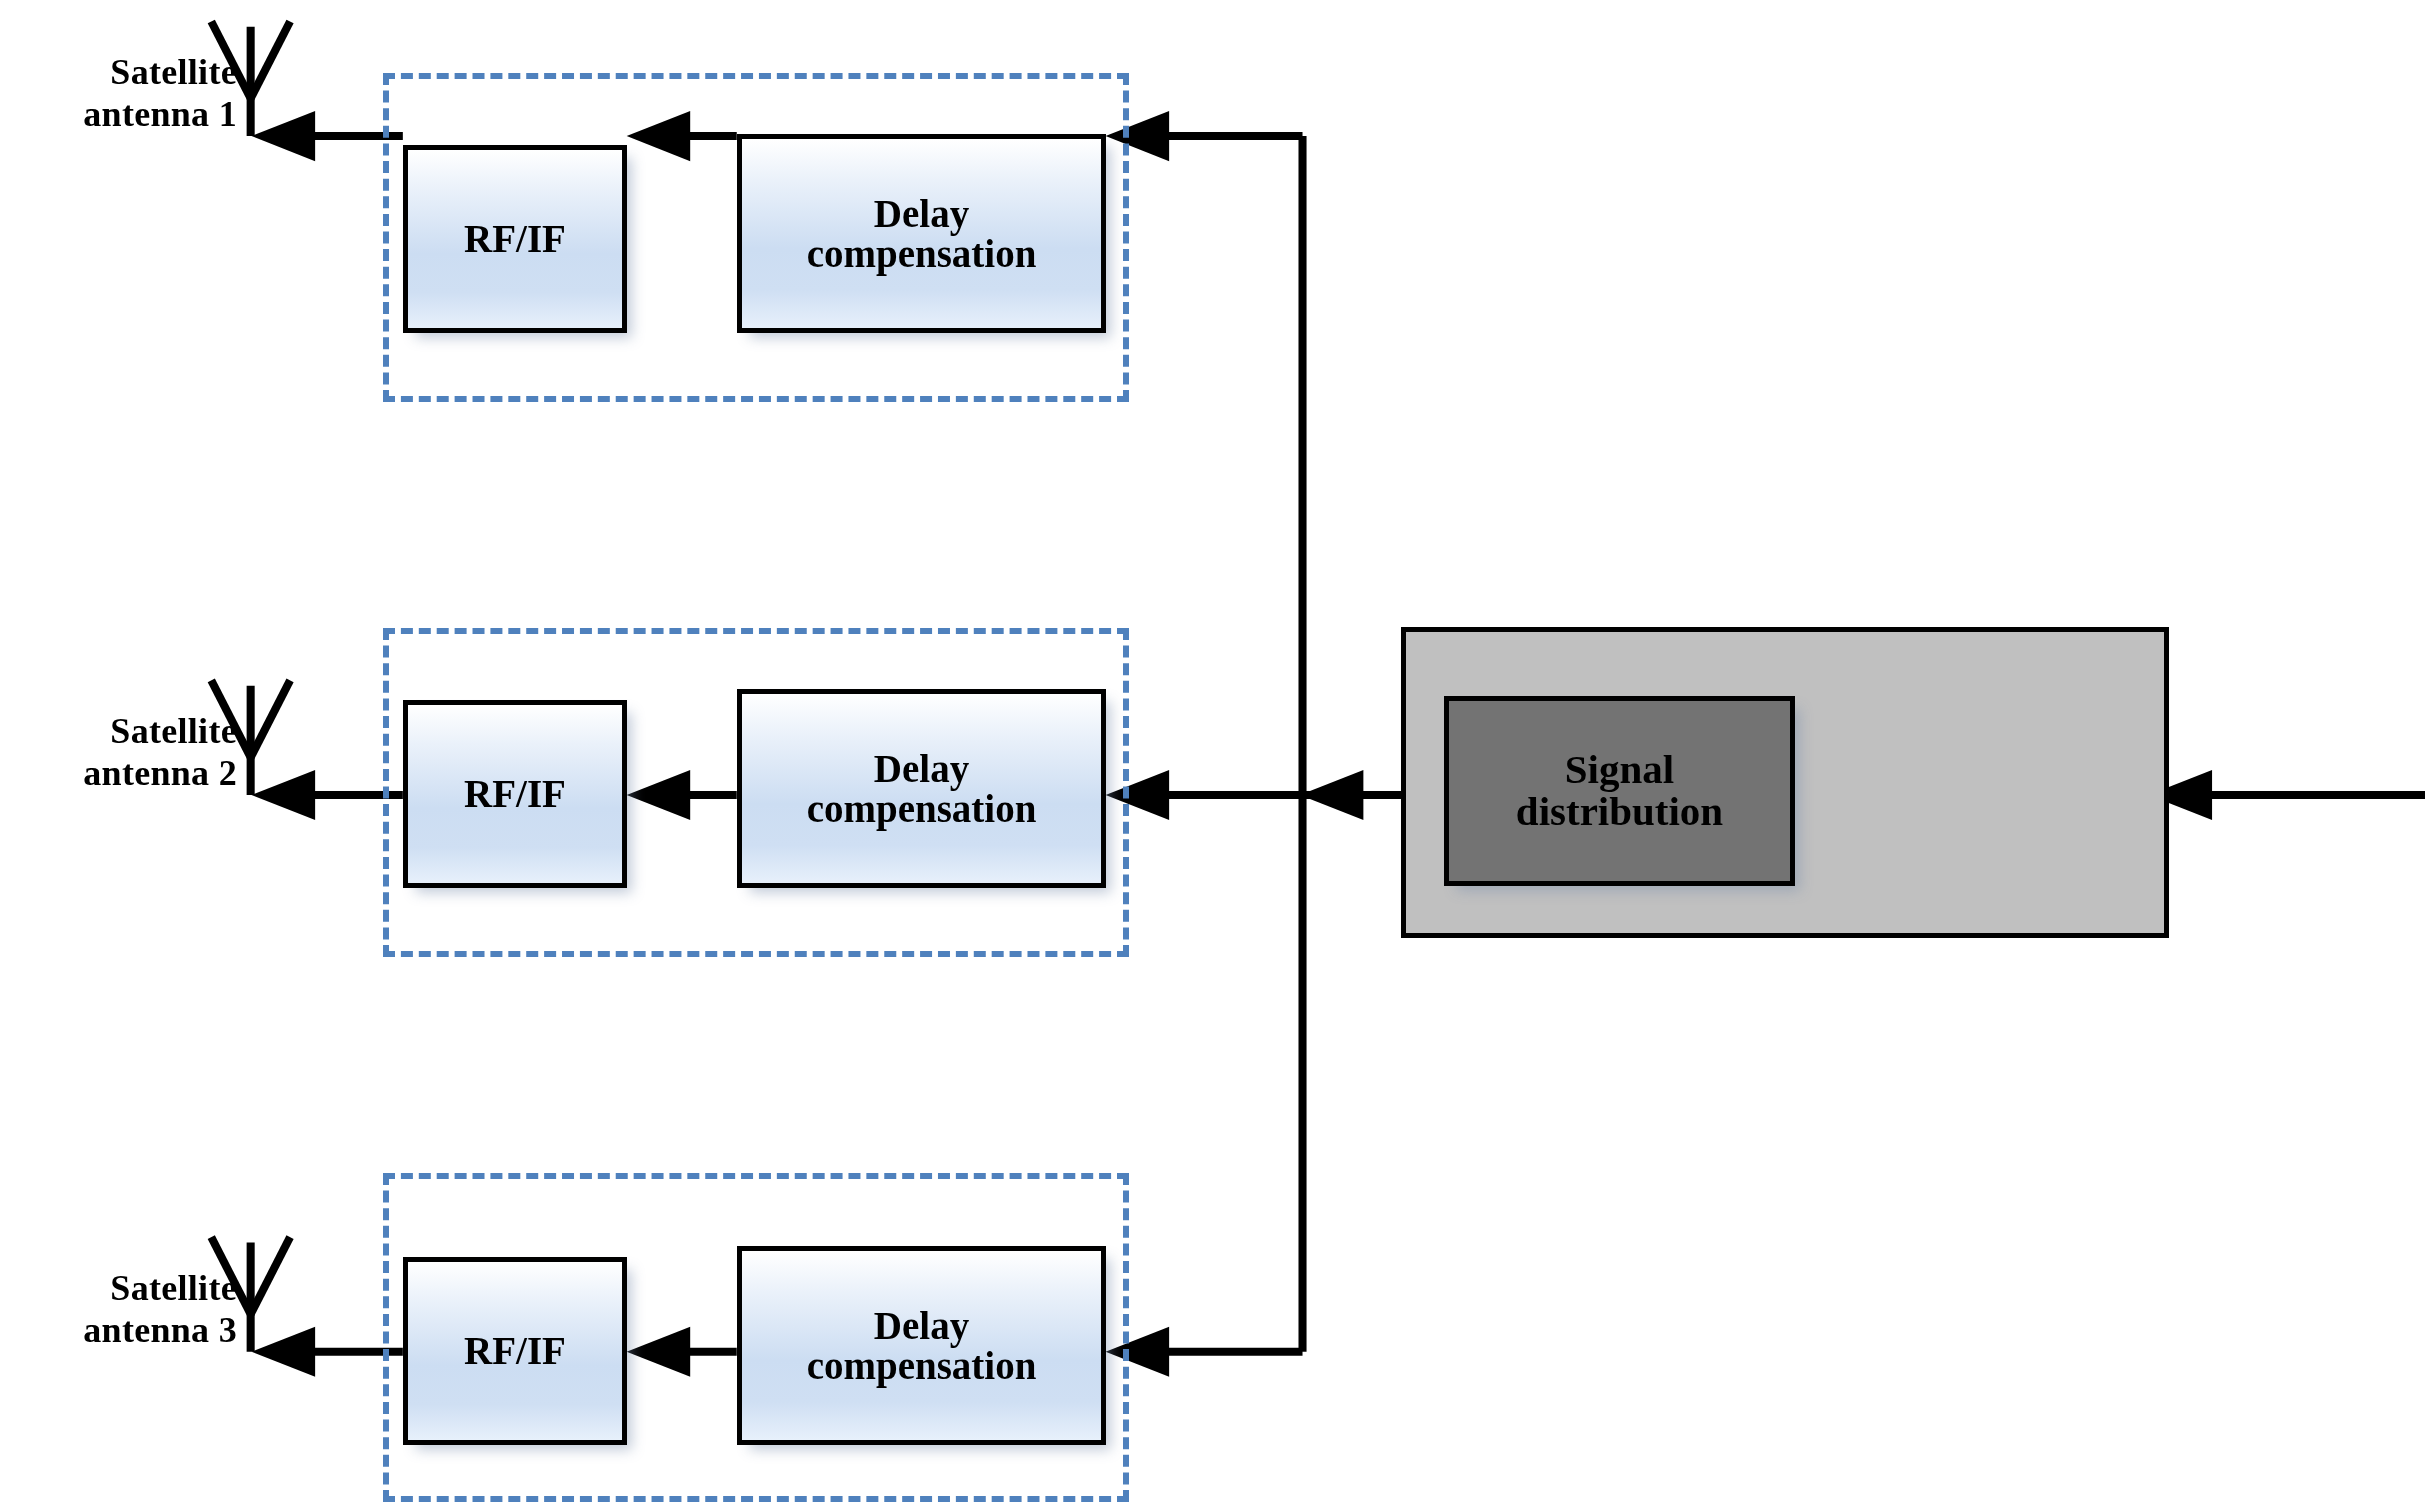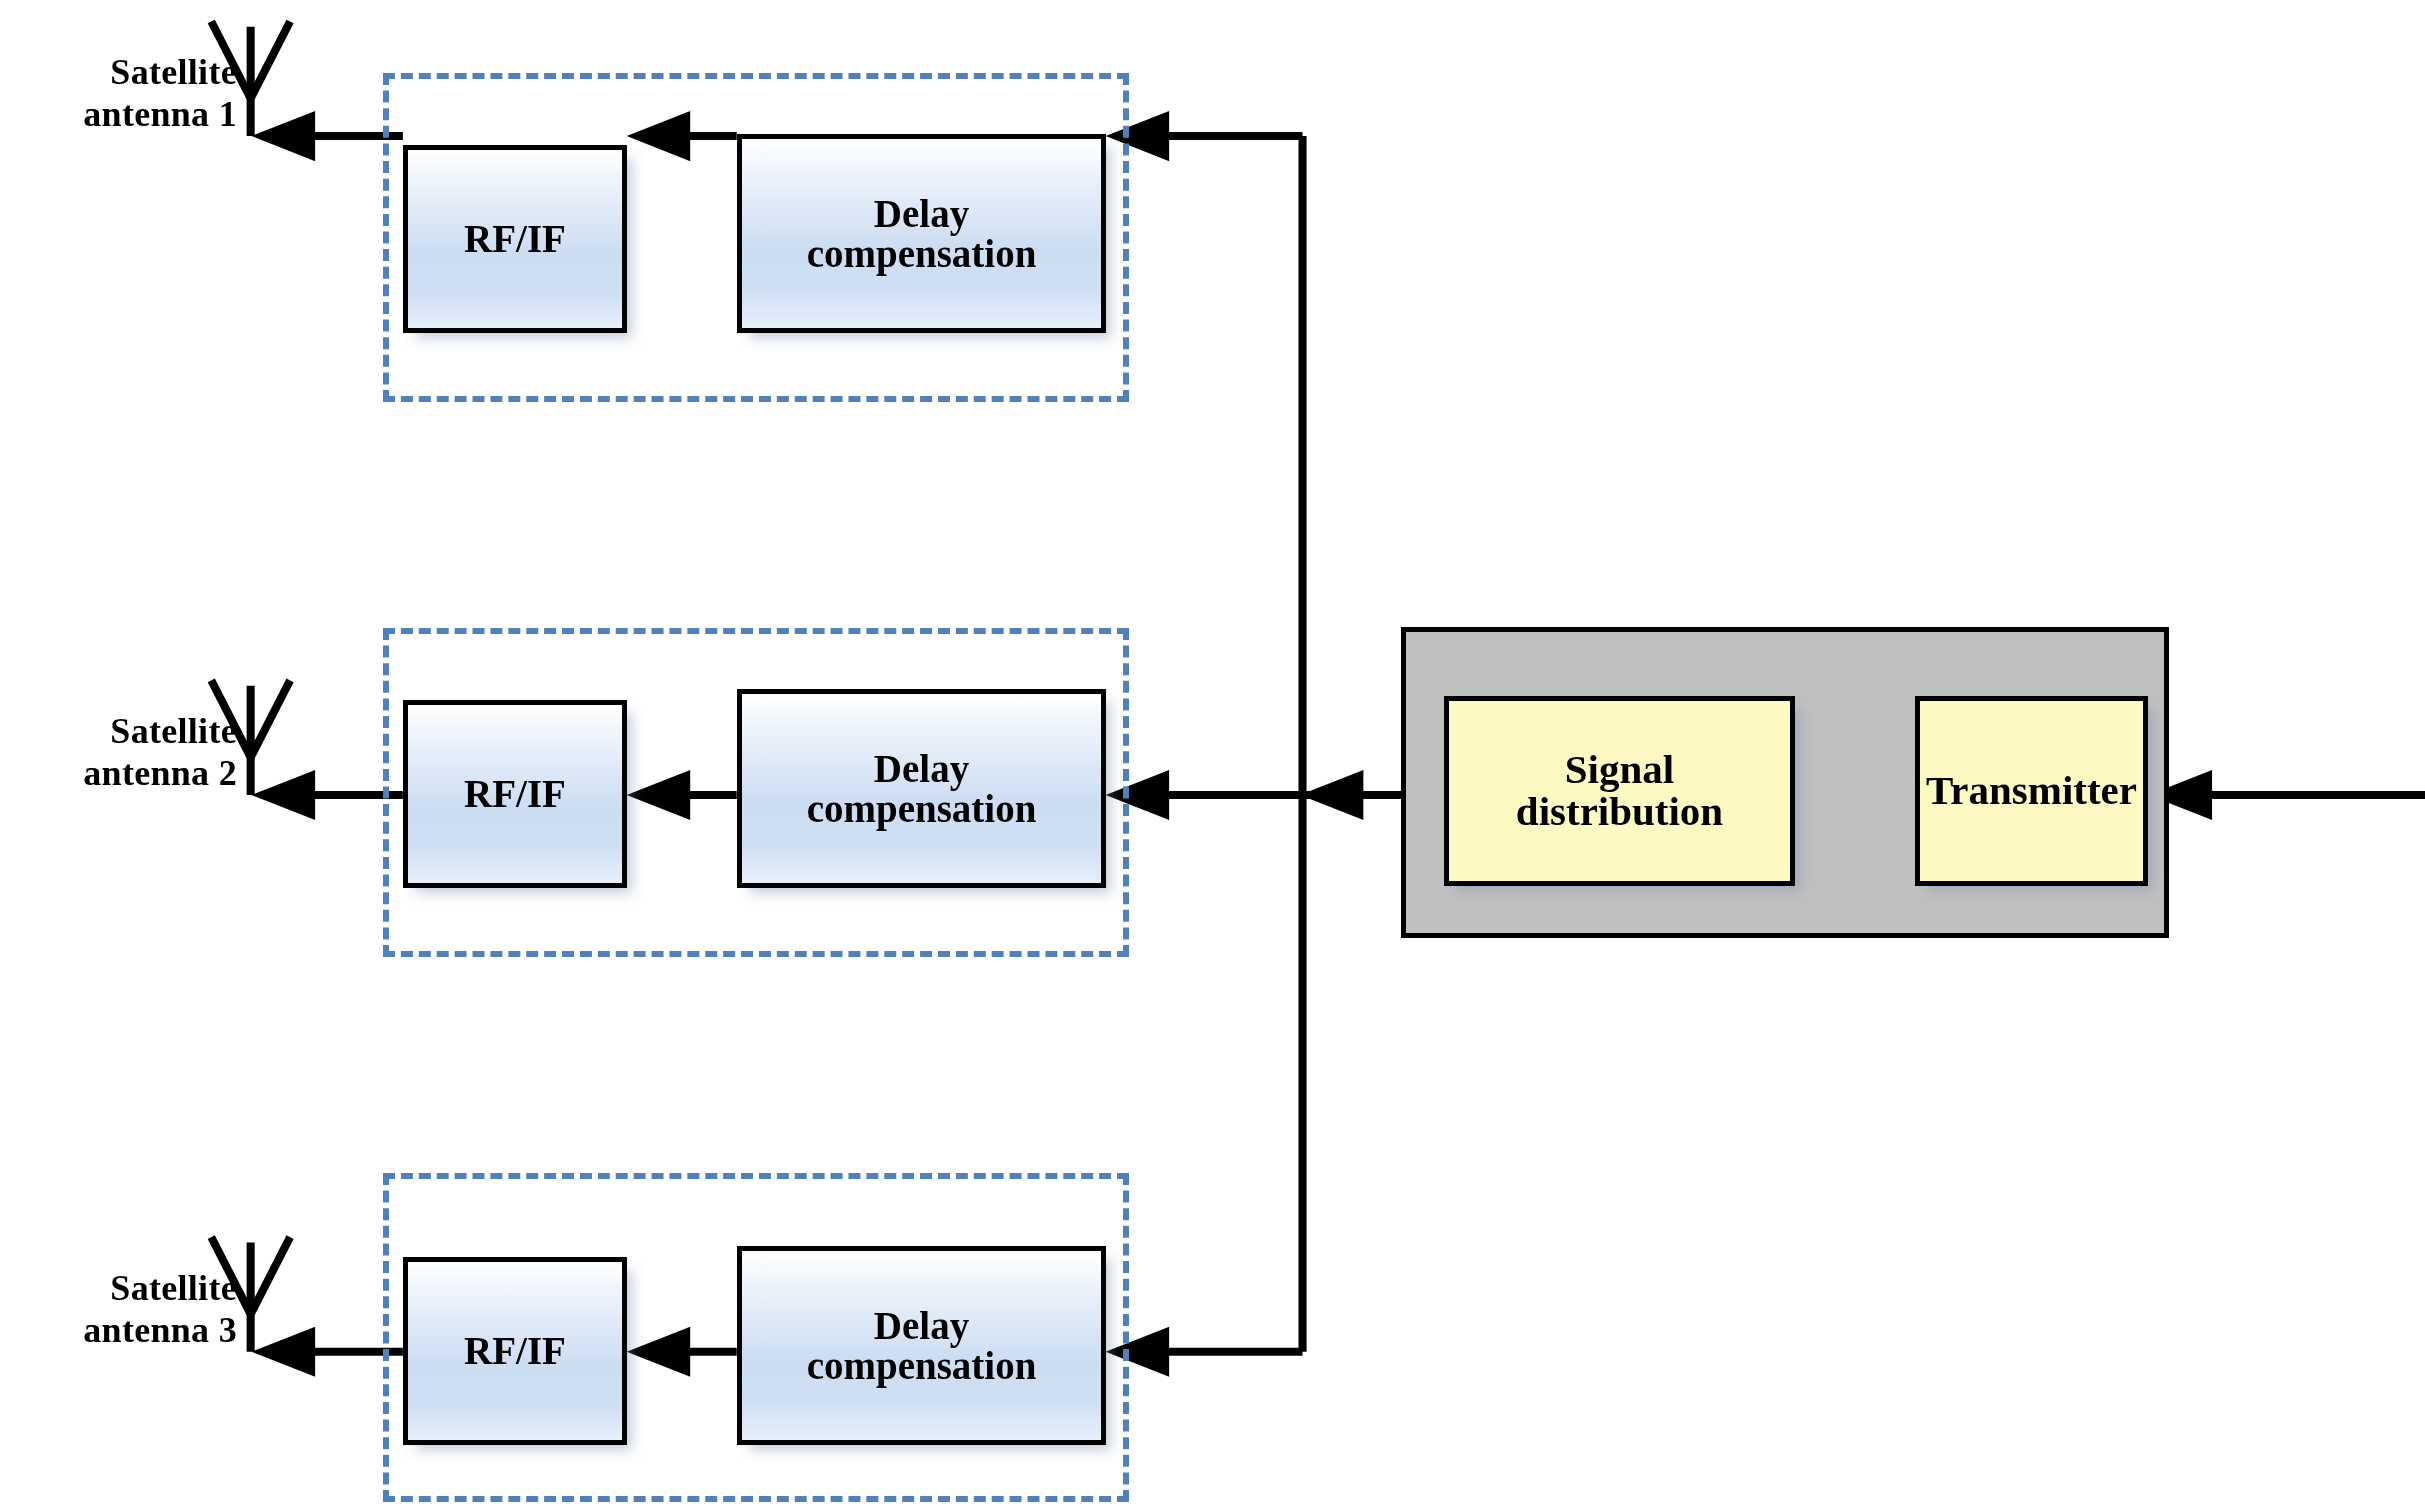--- a/index.html
+++ b/index.html
@@ -53,21 +53,21 @@
   .gray-box{
     position:absolute;
     box-sizing:border-box;
     border:5.4px solid #000000;
     background:#c0c0c0;
   }
   .white-blk{
     position:absolute;
     box-sizing:border-box;
     border:5.4px solid #000000;
-    background:#fef9c3;
+    background:#737373;
     display:flex;
     align-items:center;
     justify-content:center;
     text-align:center;
     font-weight:bold;
     color:#000;
     line-height:1.02;
     box-shadow:9px 9px 12.5px -3.6px rgba(120,140,170,0.45);
   }
 
@@ -181,18 +181,15 @@
   </div>
 
   <div class="gray-box" style="left:1401px;top:627px;width:768px;height:311px;"></div>
 
   <div class="white-blk" style="left:1444px;top:696px;width:351px;height:190px;font-size:41px;
               white-space:pre-line;">
     <span>Signal
 distribution</span>
   </div>
 
-  <div class="white-blk" style="left:1915px;top:696px;width:233px;height:190px;font-size:41px;">
-    <span>Transmitter</span>
-  </div>
 
 </div>
 
 
 </body></html>

